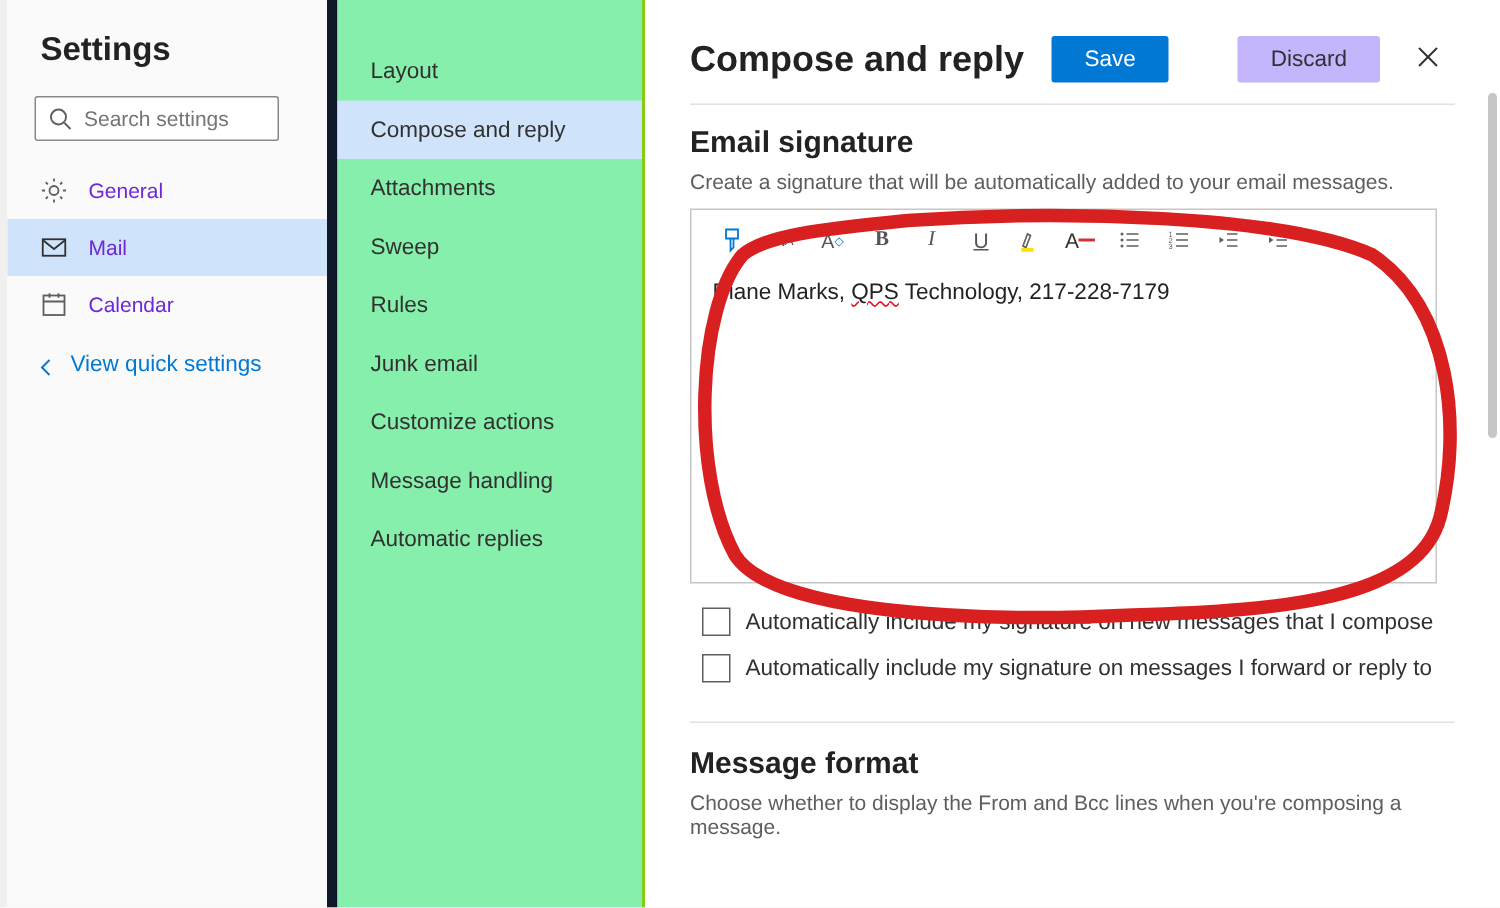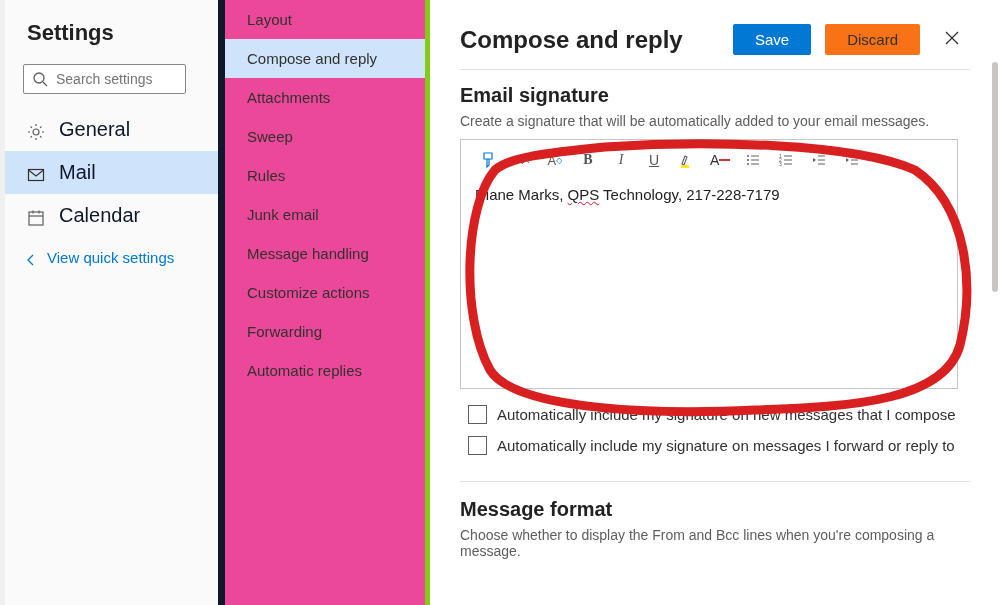--- a/index.html
+++ b/index.html
@@ -48,44 +48,45 @@
       outline: none;
       font-size: 14px;
       color: #605e5c;
       flex: 1;
       margin-left: 8px;
       background: transparent;
     }
     .icon-svg { flex-shrink: 0; }
     .nav-item {
       display: flex;
-      align-items: flex-end;
+      align-items: center;
       padding: 10px 22px;
-      font-size: 20px;
-      color: #0f172a;
+      font-size: 14px;
+      color: #6d28d9;
       cursor: pointer;
     }
     .nav-item.active {
       background: #cfe4fa;
     }
     .nav-item .icon-svg { margin-right: 14px; }
     .quick-settings {
       display: flex;
       align-items: flex-end;
       padding: 12px 20px;
       color: #0078d4;
       font-size: 15px;
       cursor: pointer;
     }
     .quick-settings .icon-svg { margin-right: 10px; }
     
     .sidebar-mid {
       width: 205px;
-      border-right: 5px solid #84cc16;
-      background: #ec4899;
+      border-right: 2px solid #84cc16;
+      padding-top: 28px;
+      background: #86efac;
     }
     .mid-item {
       padding: 11px 22px;
       font-size: 15px;
       color: #323130;
       cursor: pointer;
     }
     .mid-item.active { background: #cfe4fa; }
     
     .main {
@@ -111,21 +112,21 @@
       gap: 14px;
     }
     .btn {
       font-size: 15px;
       padding: 7px 22px;
       border: none;
       cursor: pointer;
       border-radius: 2px;
     }
     .btn-save { background: #0078d4; color: #fff; }
-    .btn-discard { background: #f97316; color: #323130; }
+    .btn-discard { background: #c4b5fd; color: #323130; margin-left: 32px; }
     .close-btn {
       background: transparent;
       border: none;
       padding: 6px 10px;
       cursor: pointer;
     }
     .hr { border: none; border-top: 1px solid #e1e1e1; margin-bottom: 14px; }
     .section-title {
       font-size: 20px;
       font-weight: 600;
@@ -254,23 +255,22 @@
     </div>
   </div>
 
   <div class="sidebar-mid">
     <div class="mid-item">Layout</div>
     <div class="mid-item active">Compose and reply</div>
     <div class="mid-item">Attachments</div>
     <div class="mid-item">Sweep</div>
     <div class="mid-item">Rules</div>
     <div class="mid-item">Junk email</div>
+    <div class="mid-item">Customize actions</div>
     <div class="mid-item">Message handling</div>
-    <div class="mid-item">Customize actions</div>
-    <div class="mid-item">Forwarding</div>
     <div class="mid-item">Automatic replies</div>
   </div>
 
   <div class="main">
     <div class="main-header">
       <div class="main-title">Compose and reply</div>
       <div class="header-actions">
         <button class="btn btn-save">Save</button>
         <button class="btn btn-discard">Discard</button>
         <button class="close-btn">

